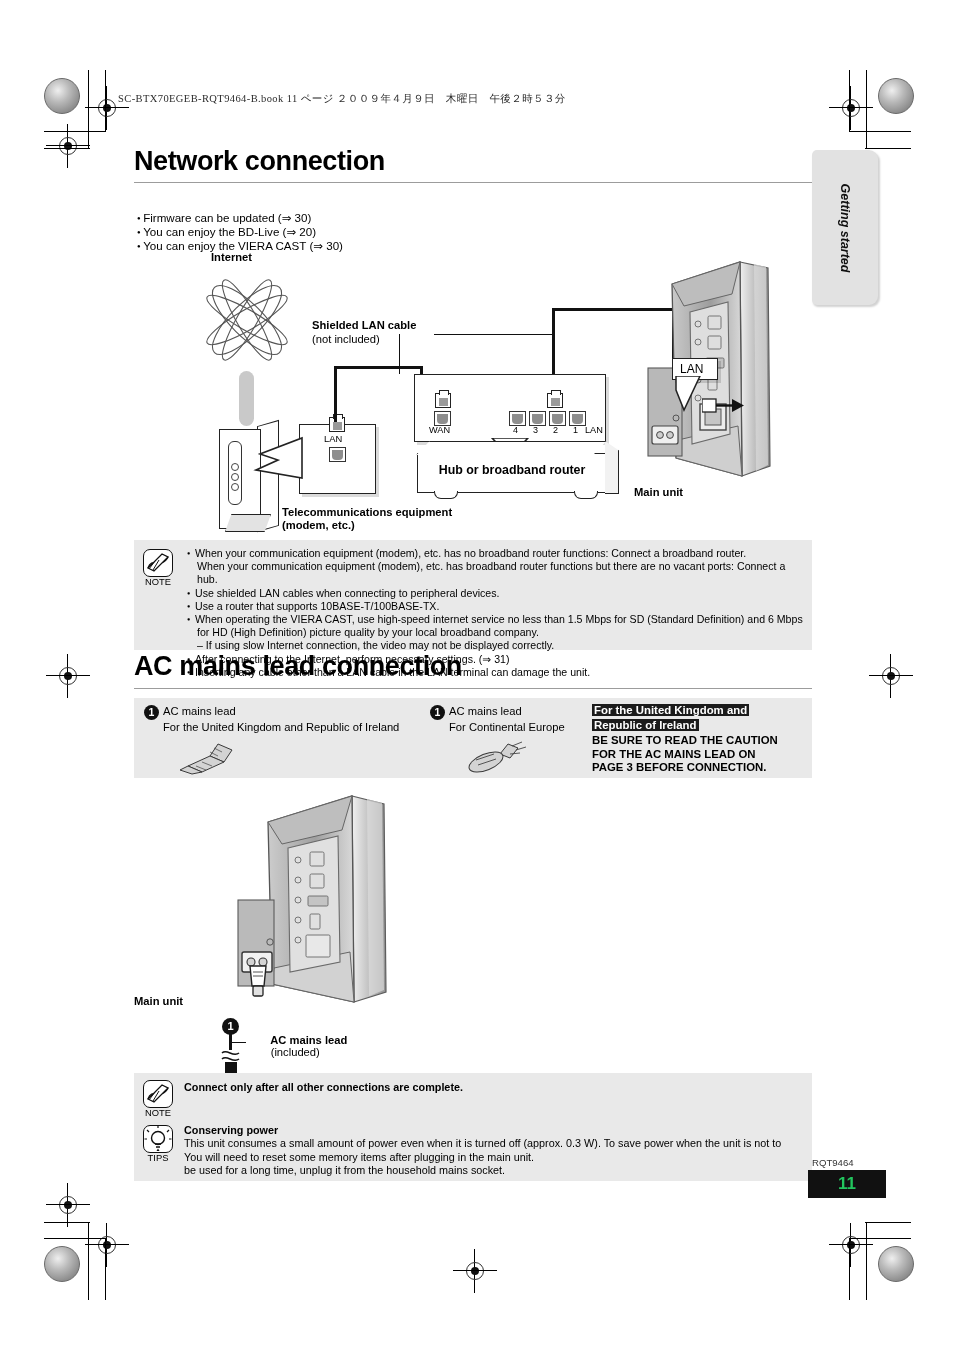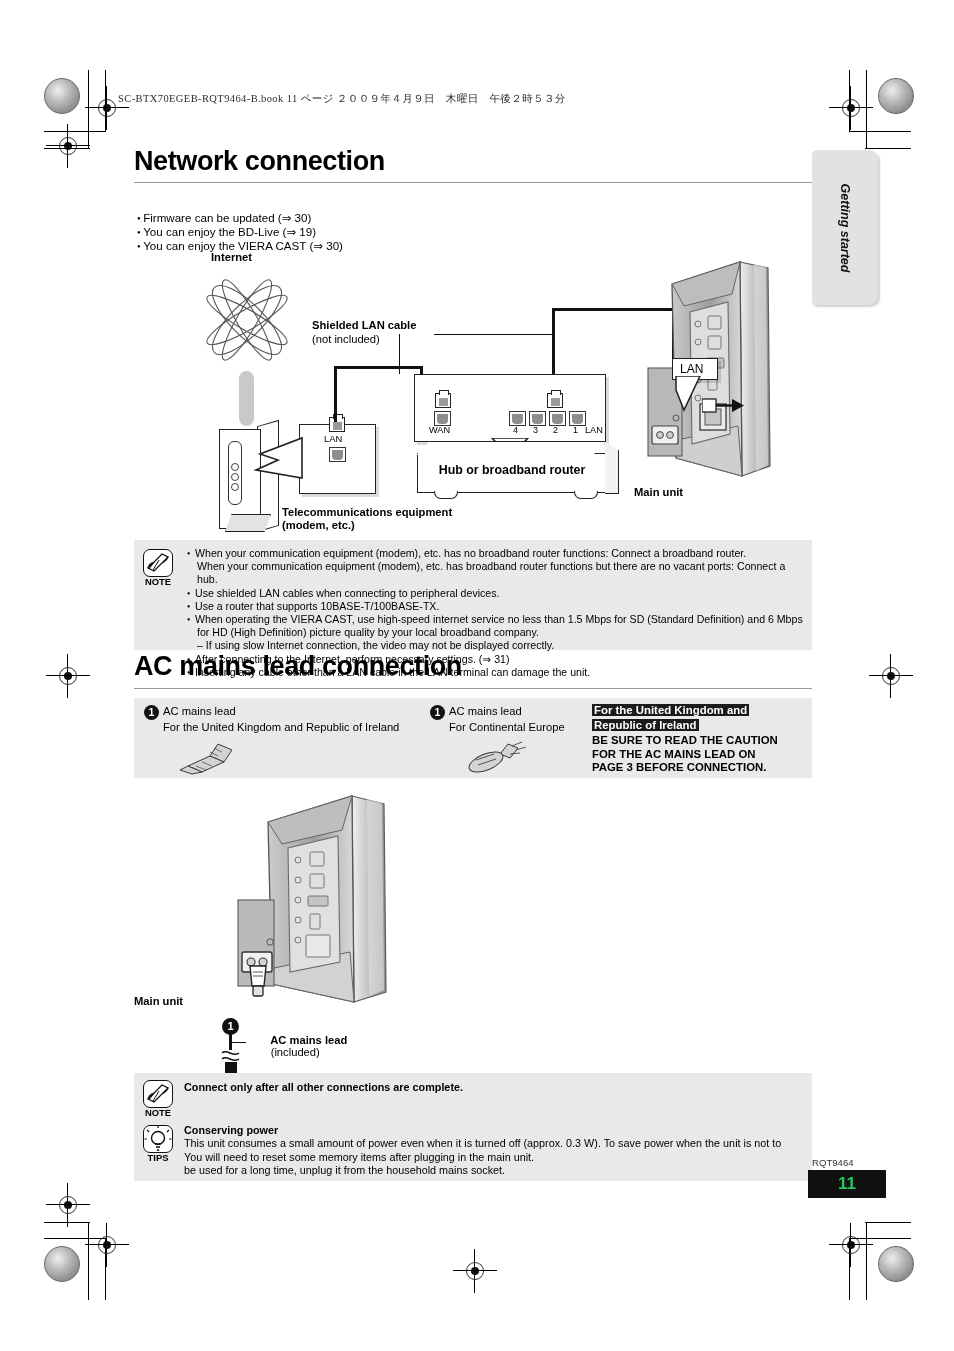--- a/index.html
+++ b/index.html
@@ -101,21 +101,21 @@
   
   .unit{position:absolute;}
   .cable{position:absolute;background:#111;}
 
   
   .greybox{position:absolute;background:#e9e9e9;}
   .noteicon{position:absolute;width:30px;height:28px;}
   .noteicon .sq{position:absolute;inset:0;border:1.8px solid #111;border-radius:7px;
     background:#fff;}
   .noteicon .lab{position:absolute;left:-1px;top:27px;width:32px;text-align:center;
-    font-size:9.4px;font-weight:bold;}
+    font-size:9.4px;font-weight:normal;}
   .notelist{position:absolute;font-size:10.6px;line-height:13.2px;}
   .notelist .li{position:relative;padding-left:8px;}
   .notelist .li::before{content:"\25CF";position:absolute;left:0;top:0;font-size:5.5px;
     line-height:13.2px;}
   .notelist .sub{padding-left:10px;}
   .notelist .dash{padding-left:10px;}
 
   
   .acpanel{position:absolute;left:134px;top:698px;width:678px;height:80px;background:#e9e9e9;}
   .numbadge{position:absolute;width:15px;height:15px;border-radius:50%;background:#111;
@@ -200,21 +200,21 @@
 
   <div class="sidetab">
     <span>Getting started</span>
   </div>
 
   <h1 class="secttl" id="t1">Network connection</h1>
   <div class="rulebar" style="top:182px;"></div>
 
   <div class="bullets">
     <div>Firmware can be updated (⇒ 30)</div>
-    <div>You can enjoy the BD-Live (⇒ 19)</div>
+    <div>You can enjoy the BD-Live (⇒ 20)</div>
     <div>You can enjoy the VIERA CAST (⇒ 30)</div>
   </div>
 
   <div class="diagram">
 
     <div class="lbl b" style="left:69px;top:3px;padding-left:8px;">Internet</div>
 
     <div class="cloudwrap">
       <svg viewBox="0 0 100 100">
         <g fill="none" stroke="#555" stroke-width="1.1">

